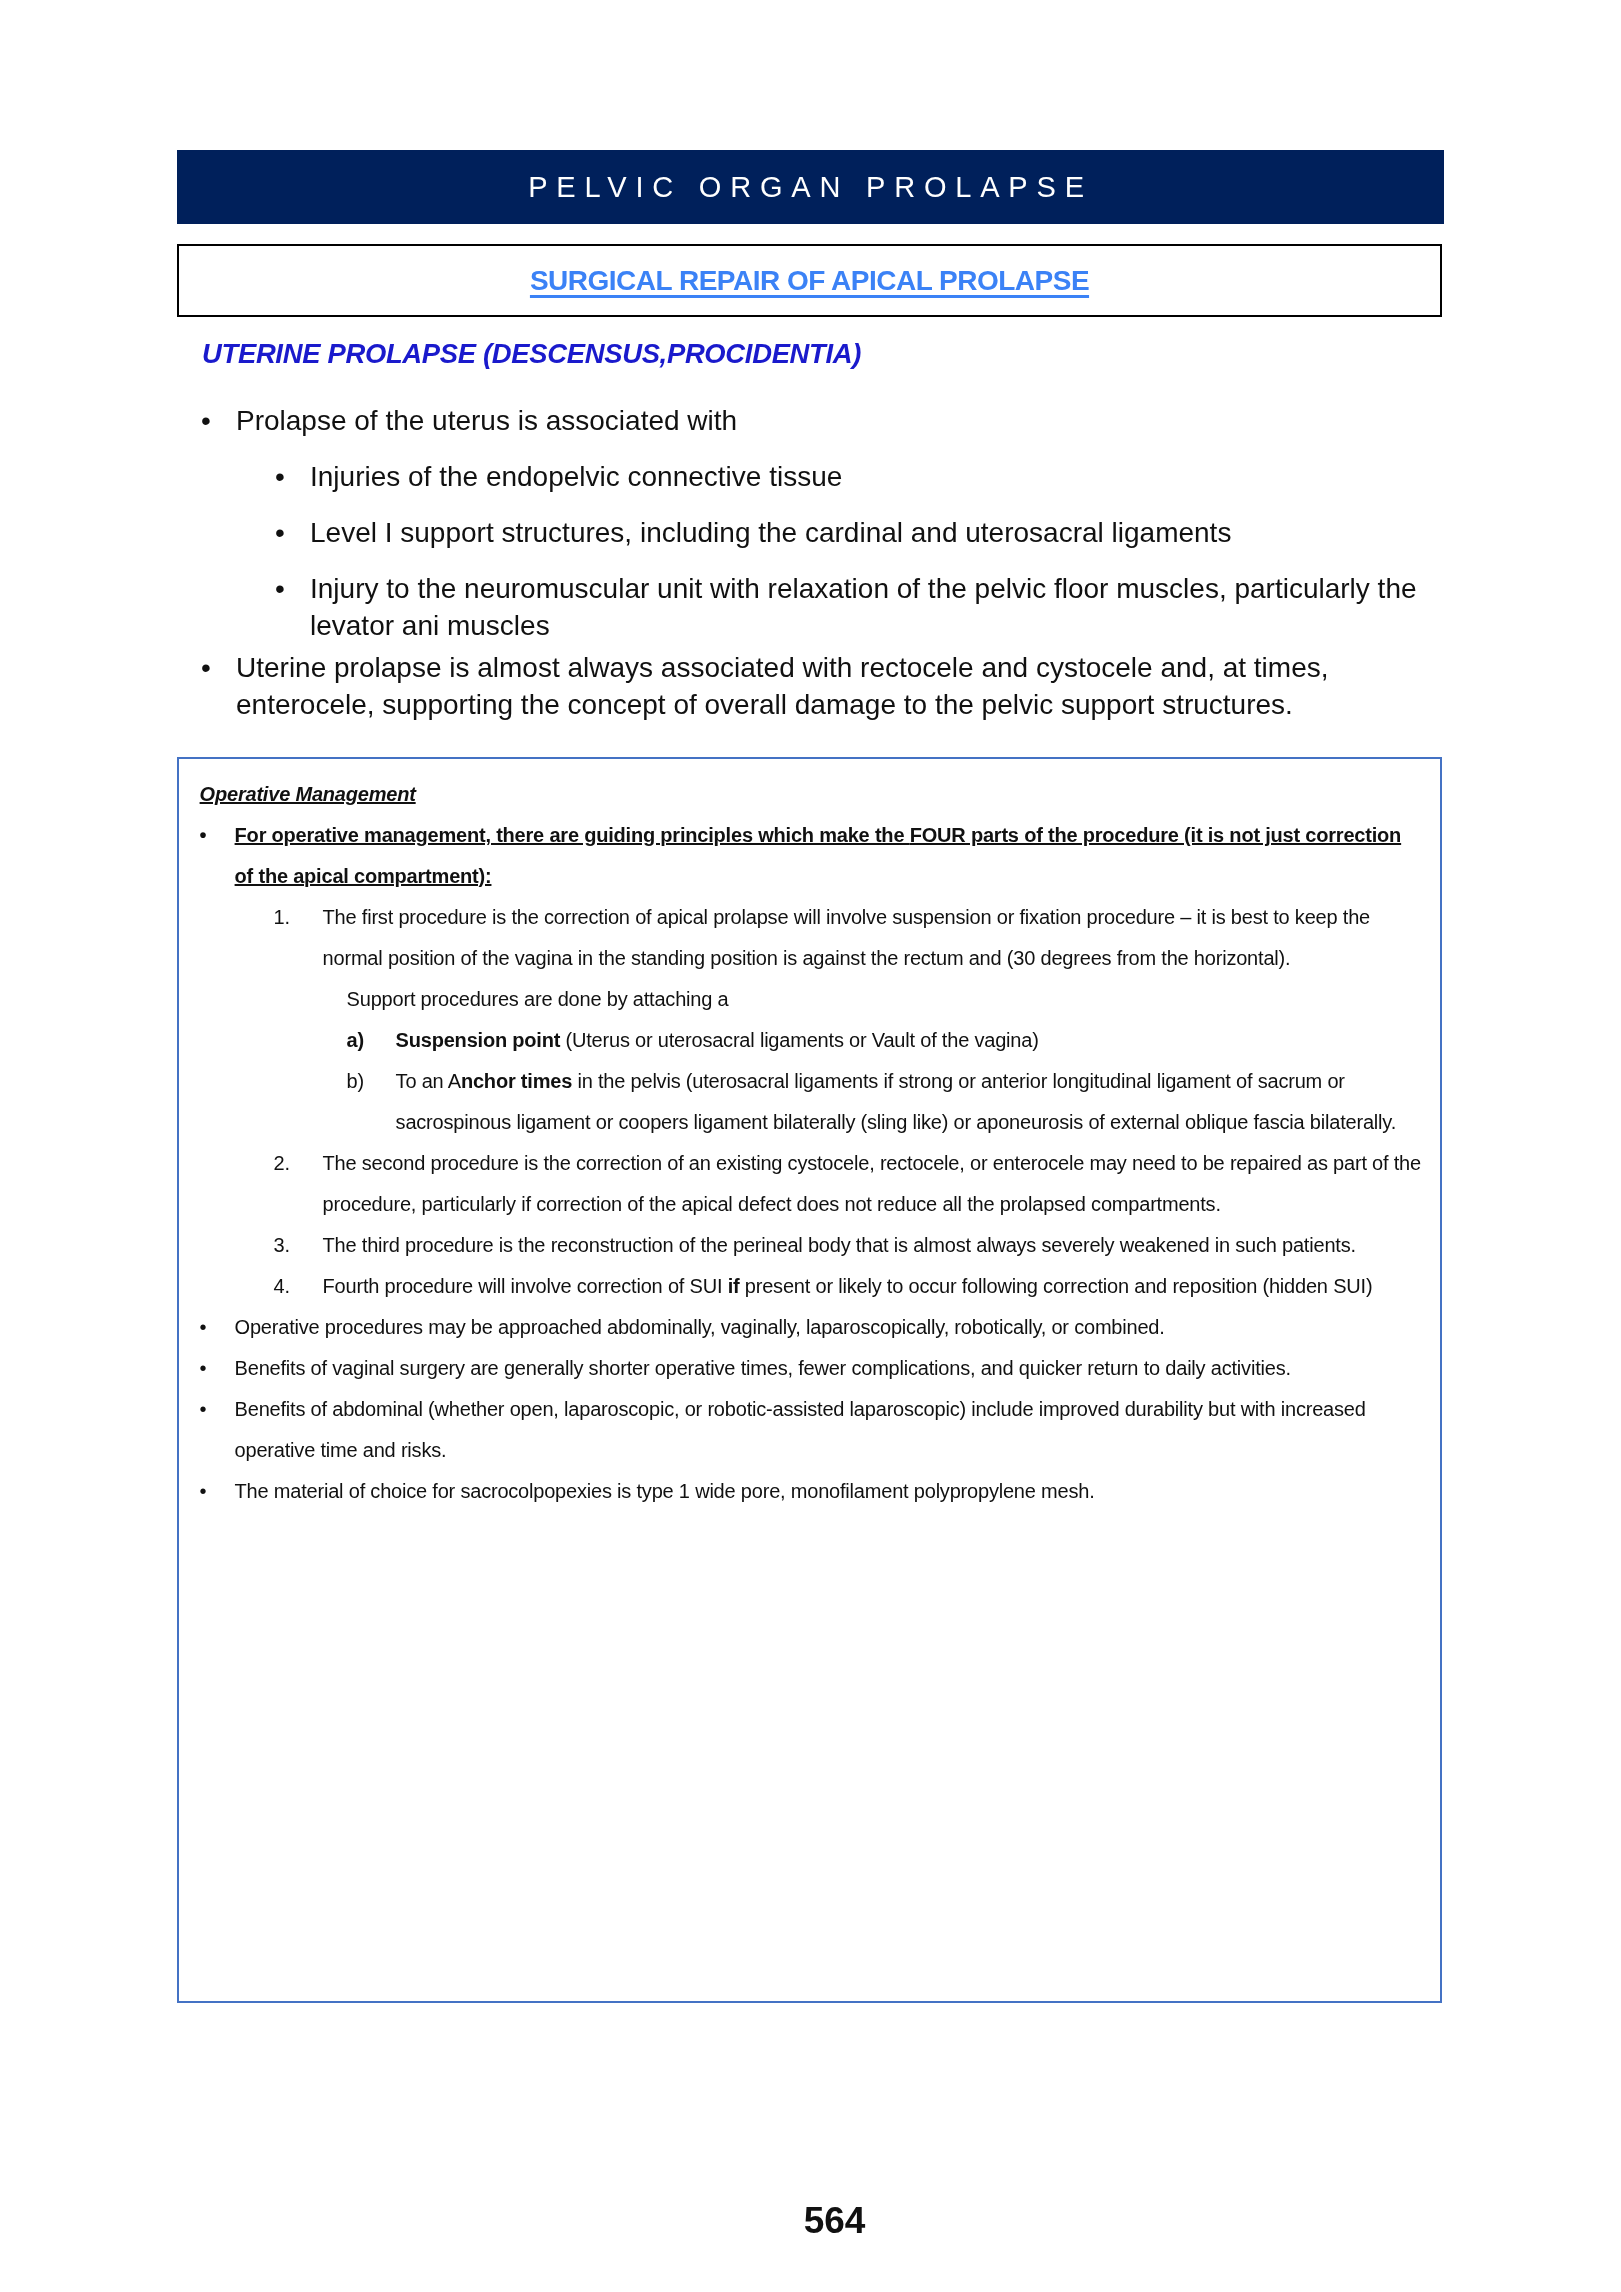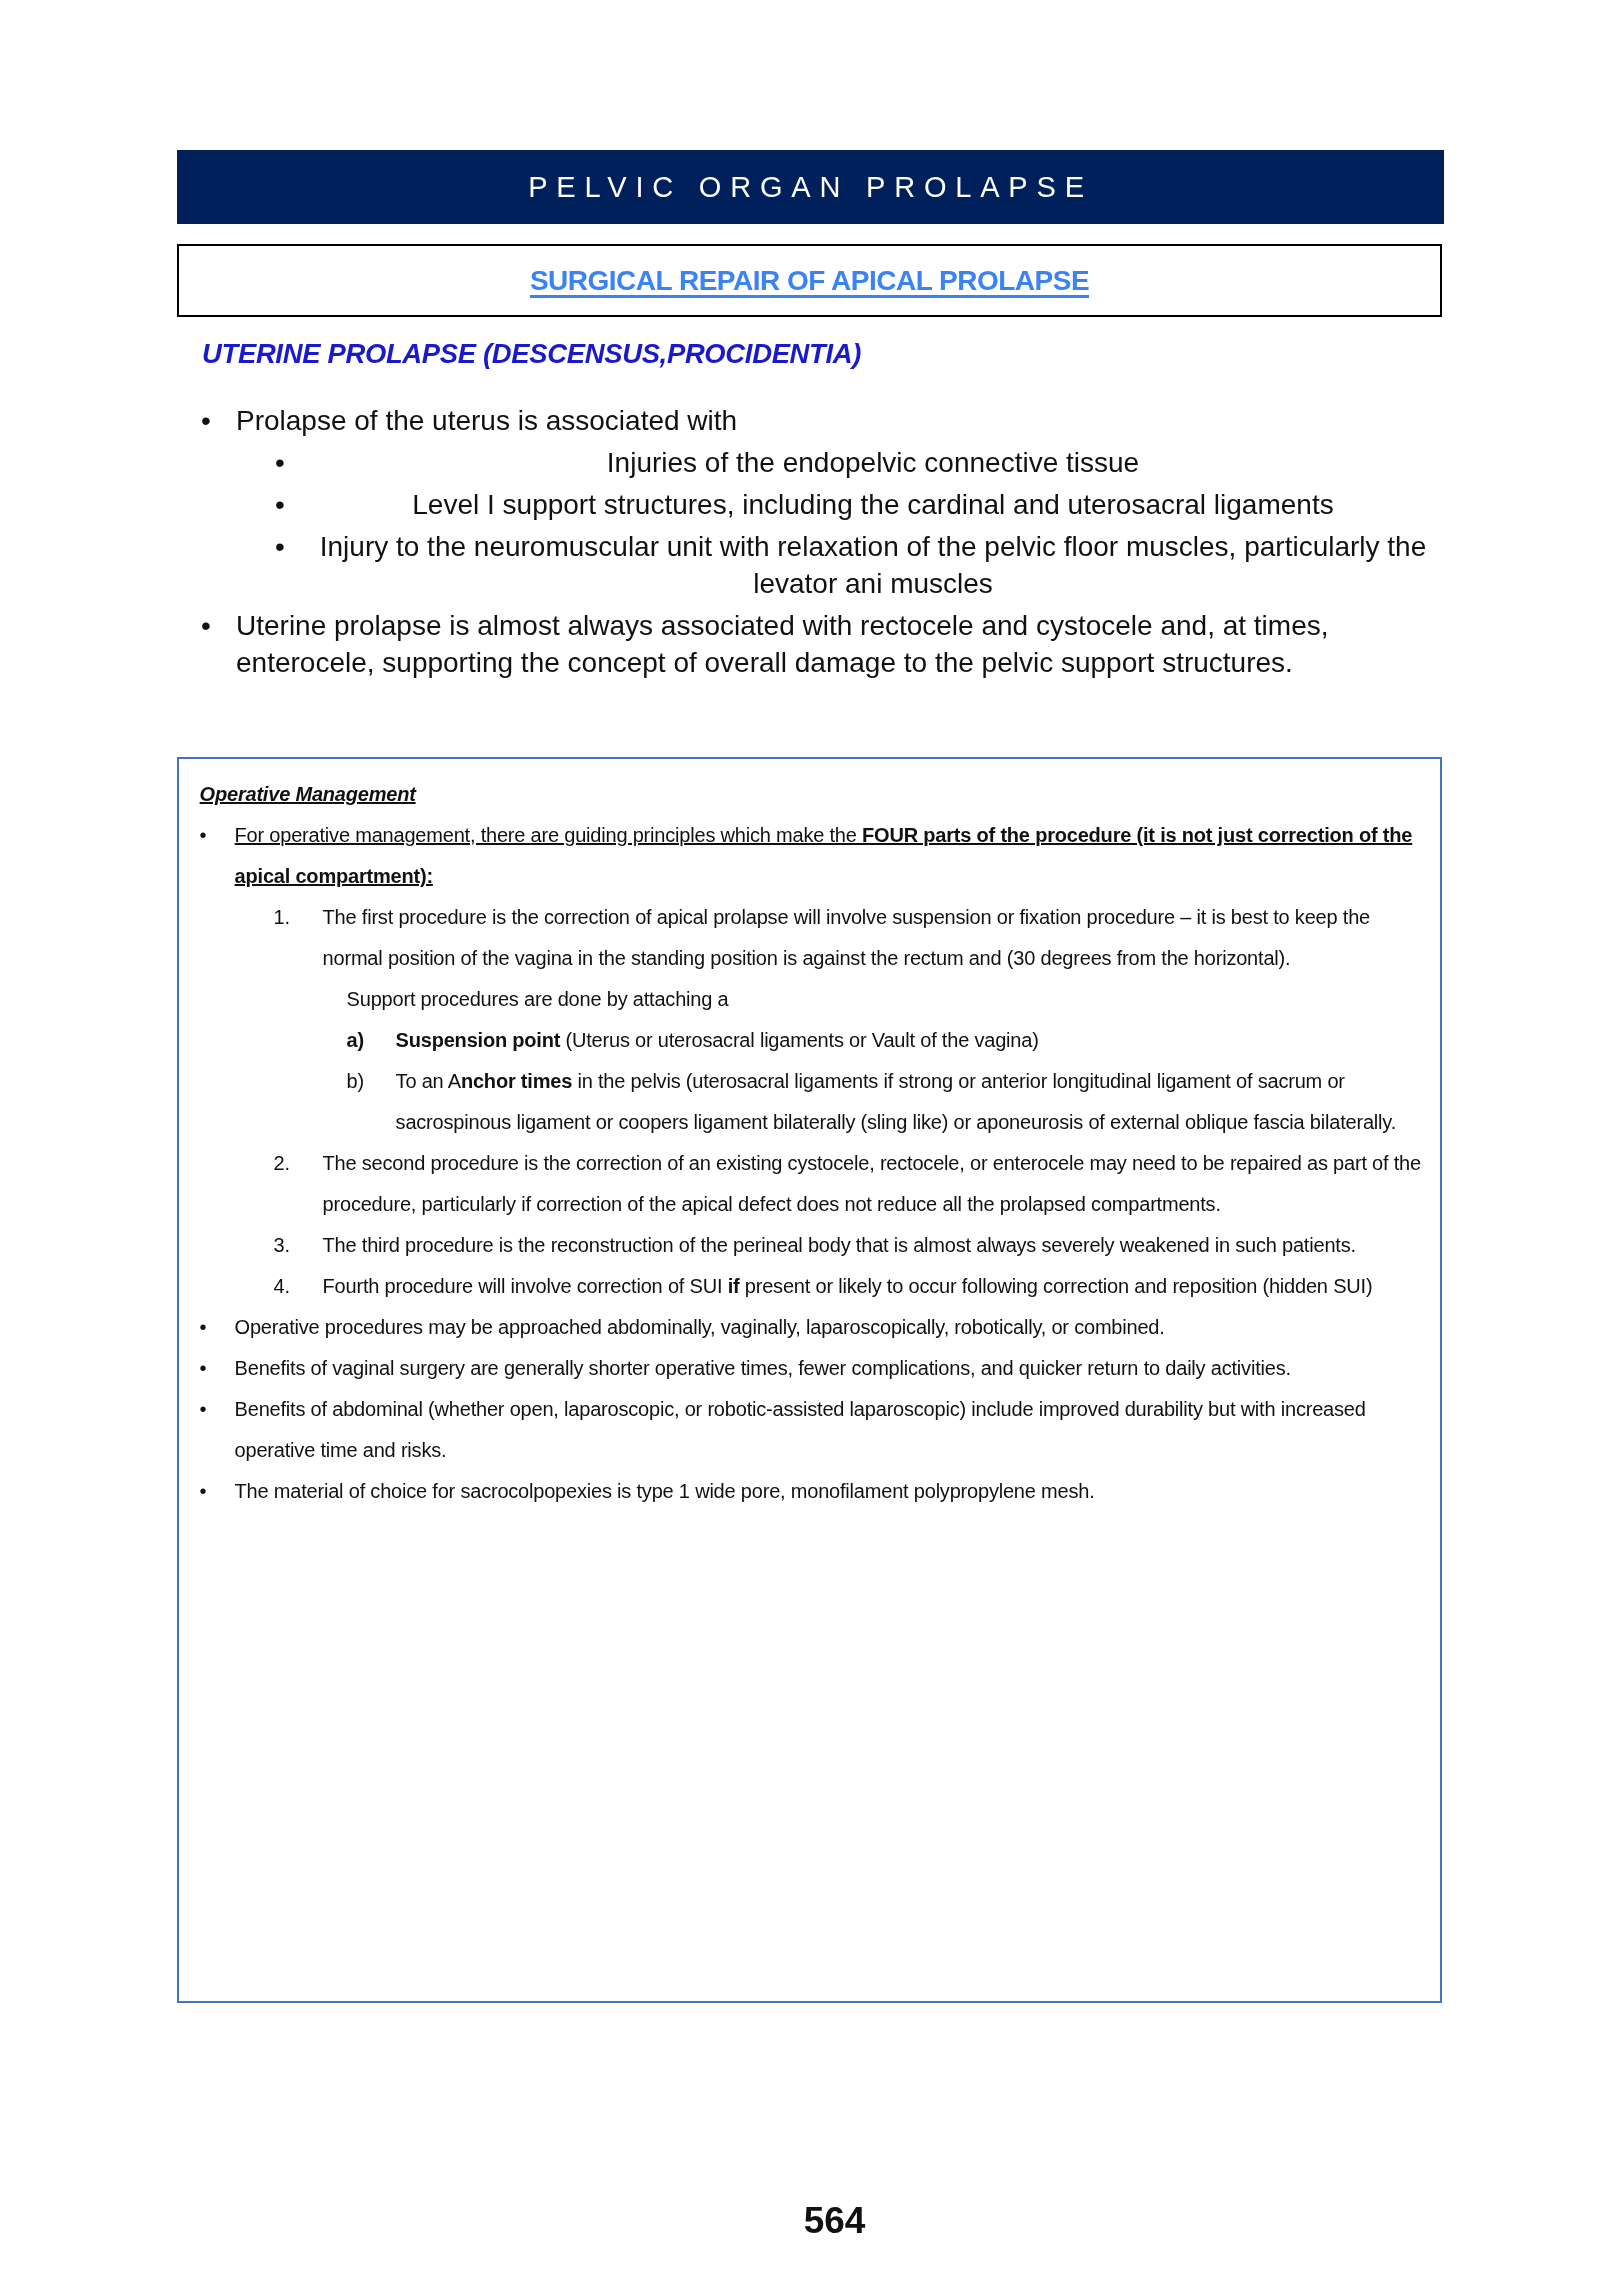--- a/index.html
+++ b/index.html
@@ -11,27 +11,27 @@
     .title-box { position: absolute; left: 177px; top: 244px; width: 1261px; height: 69px;
                  border: 2.9px solid #000; display: flex; align-items: center; justify-content: center; }
     .title-box span { color: #3b82f6; font-weight: bold; font-size: 28px; text-decoration: underline;
                       text-decoration-thickness: 2.9px; text-underline-offset: 4.9px; letter-spacing: -0.5px; }
     .subheading { position: absolute; left: 202px; top: 338px; color: #1a1acc; font-weight: bold; font-style: italic;
                   font-size: 27.4px; letter-spacing: -0.3px; }
     .intro { position: absolute; left: 201px; top: 402px; width: 1235px; font-size: 28px; line-height: 37px; }
     .bl { position: relative; padding-left: 35px; }
     .bl::before { content: "\2022"; position: absolute; left: 0; top: 0; }
     .nest { margin-left: 74px; }
-    .intro .gap { margin-top: 5px; text-align: center; }
+    .intro .gap { margin-top: 19px; }
     .intro .gap2 { margin-top: 5px; }
     .op-box { position: absolute; left: 177px; top: 757px; width: 1261px; height: 1242px;
               border: 2.9px solid #4472c4; }
     .op-inner { position: absolute; left: 20.6px; top: 14.7px; width: 1225px; font-size: 20px; line-height: 41px; letter-spacing: -0.2px; }
     .op-title { font-style: italic; font-weight: bold; text-decoration: underline; }
-    .u { text-decoration: underline; }
+    .u { text-decoration: underline; font-weight: bold; }
     .num { position: relative; padding-left: 49px; margin-left: 74px; }
     .num .n { position: absolute; left: 0; top: 0; }
     .support { margin-left: 147px; }
     .alpha { position: relative; padding-left: 49px; margin-left: 147px; }
     .alpha .n { position: absolute; left: 0; top: 0; }
     .page-num { position: absolute; left: 0; width: 1621px; top: 2200px; text-align: center;
                 font-size: 37px; font-weight: bold; padding-left: 24px; }
   </style>
 </head>
 <body>

